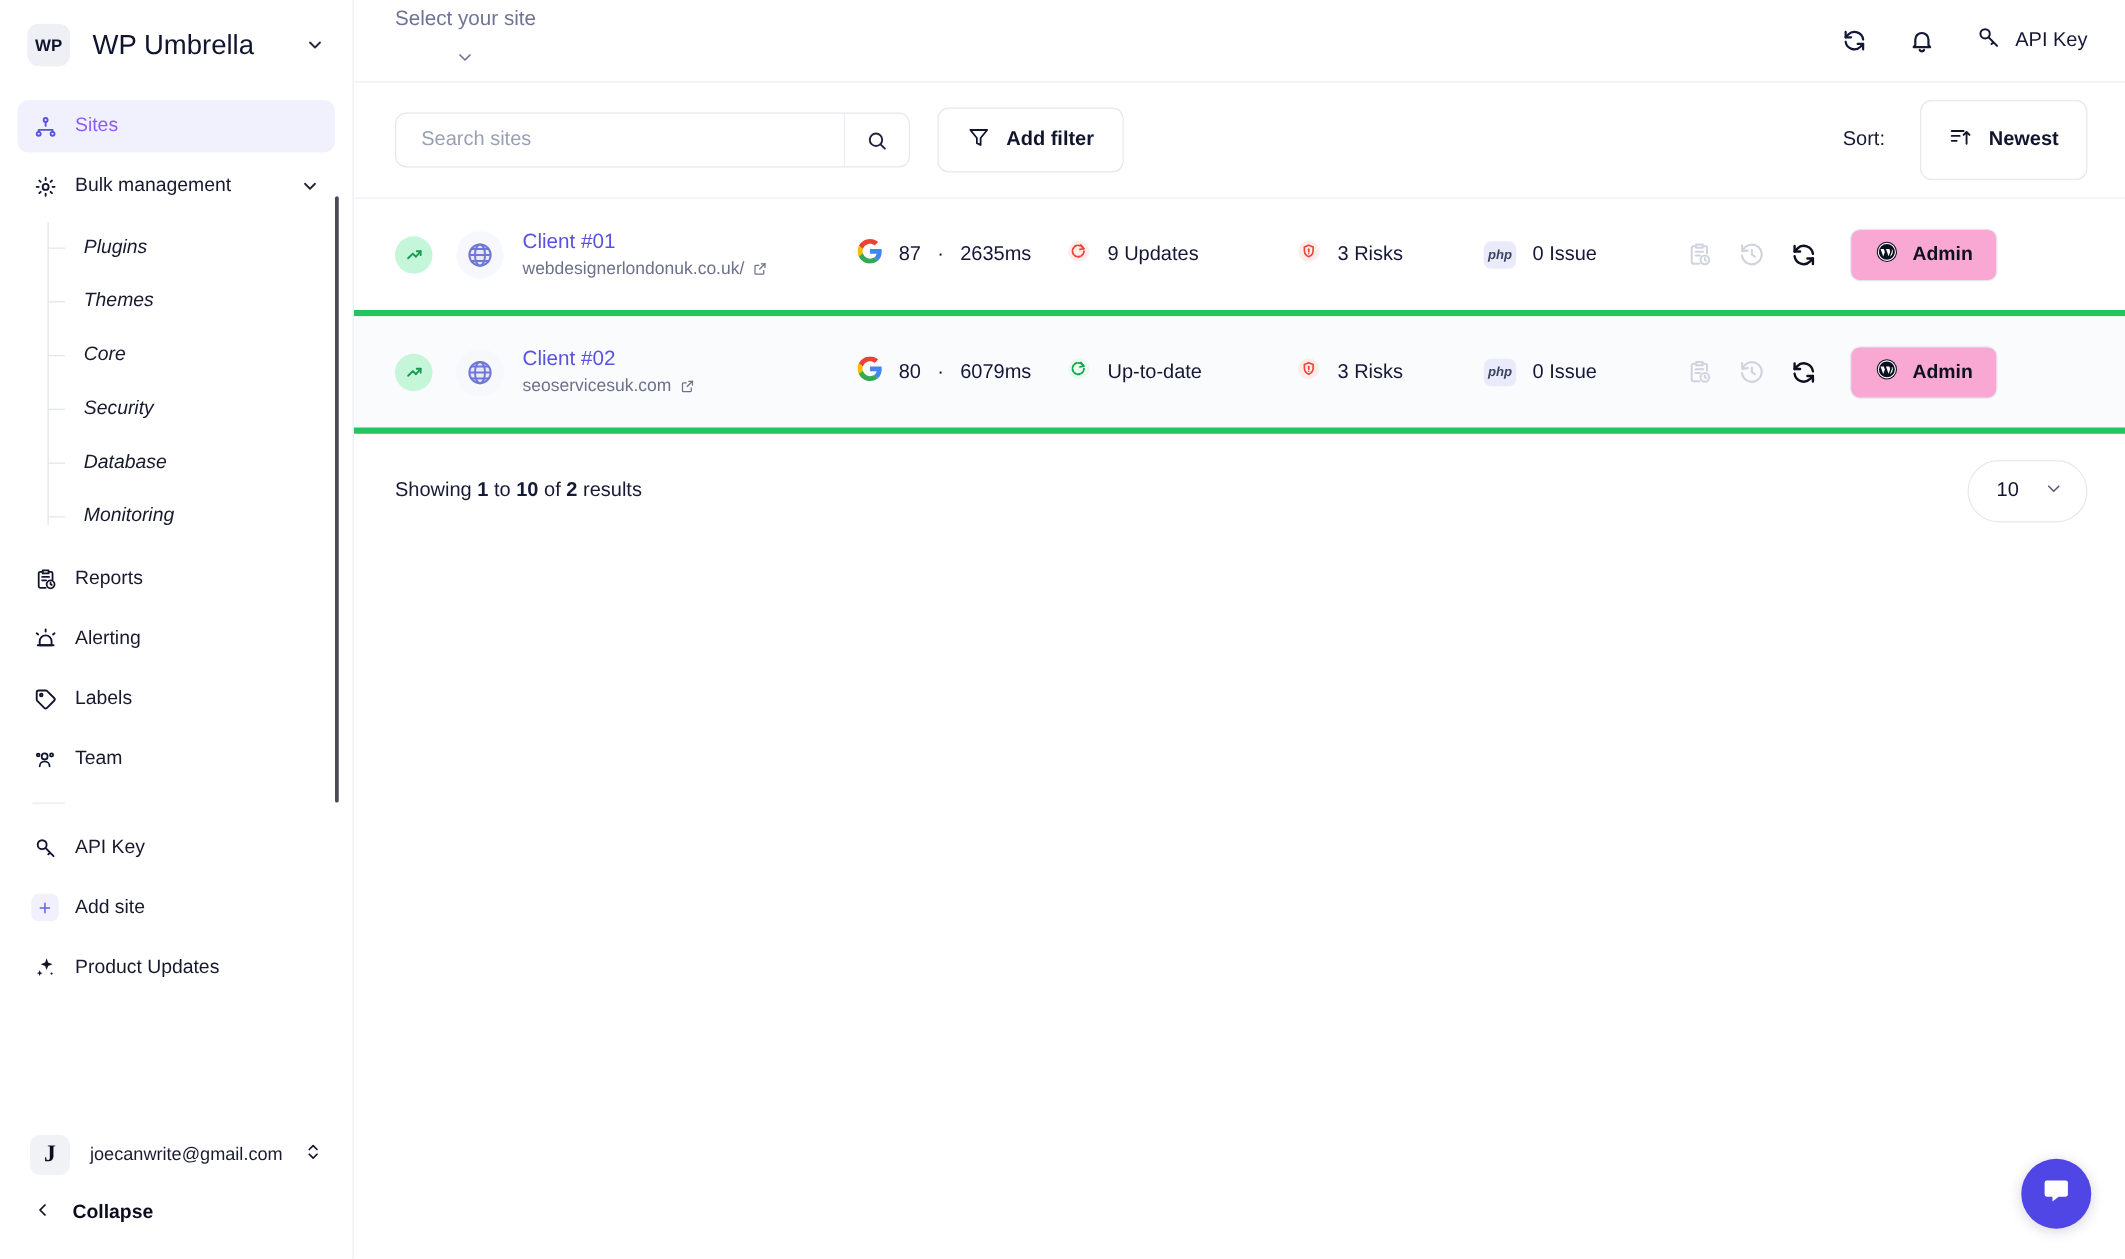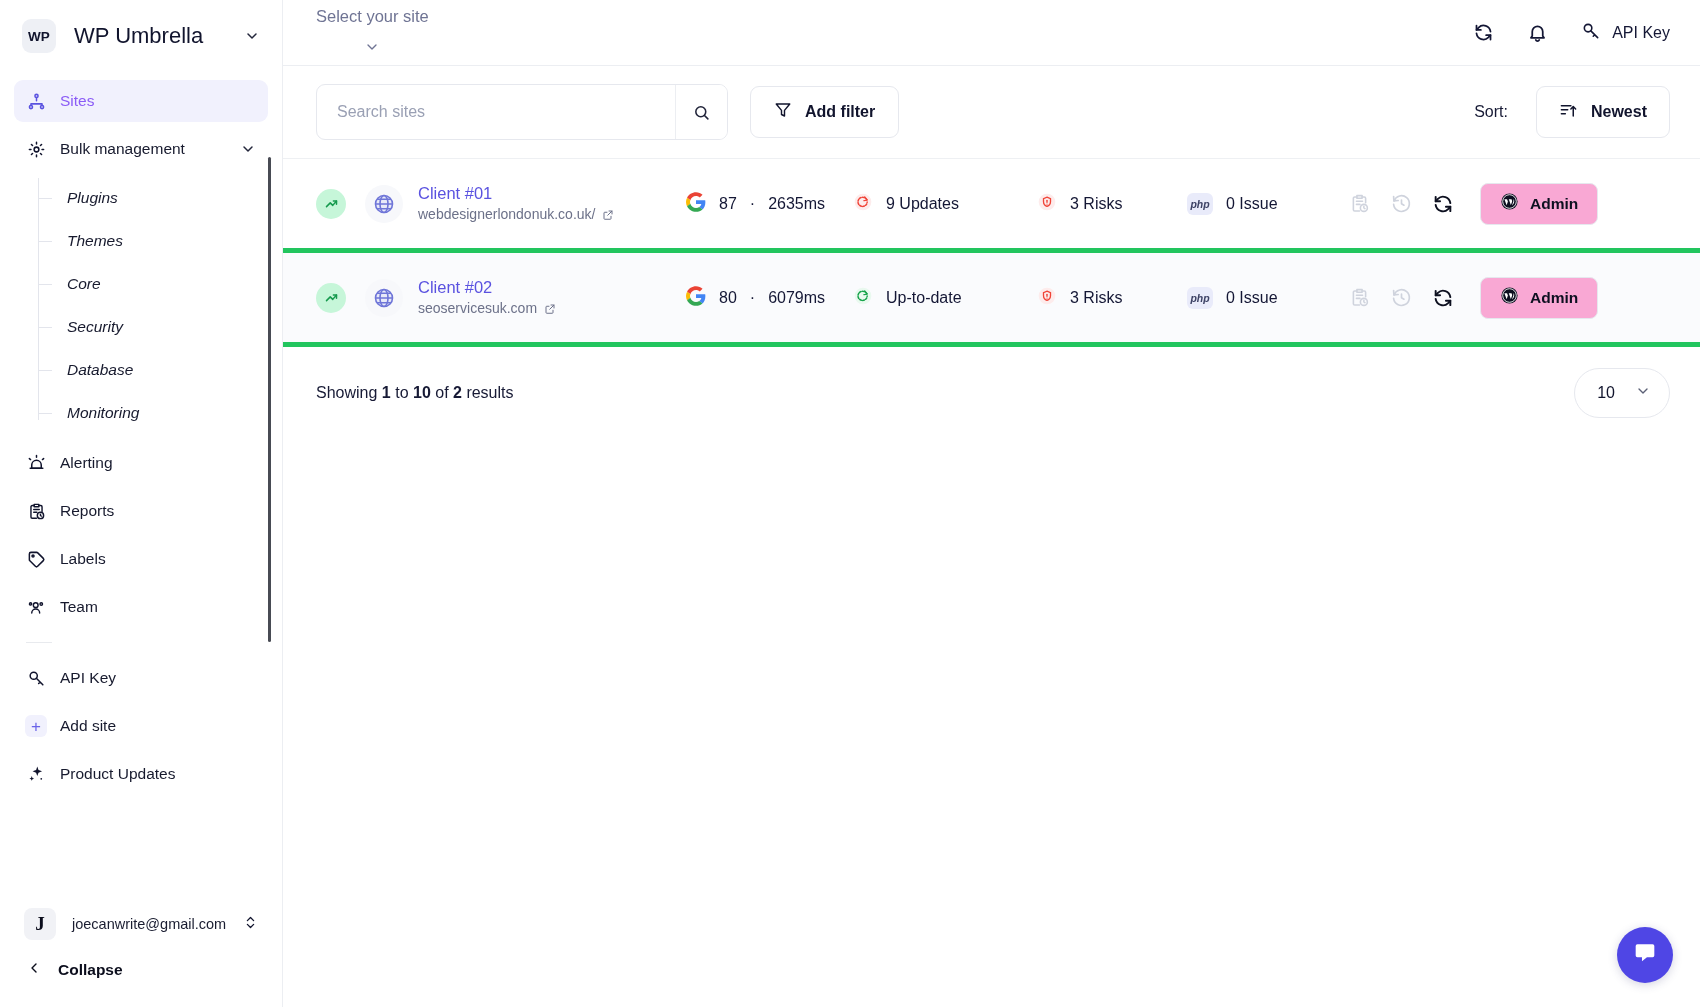--- a/index.html
+++ b/index.html
@@ -111,21 +111,21 @@
     font-size: 16px; color: #141735; cursor: pointer;
   }
 
   .content { flex: 1; overflow: hidden; position: relative; }
 
   .toolbar {
     height: 92px; display: flex; align-items: center;
     padding: 0 30px 0 33px; gap: 22px;
   }
   .search-wrap {
-    width: 412px; height: 56px; border: 1px solid #e6e8ee; border-radius: 9px;
+    width: 412px; height: 44px; border: 1px solid #e6e8ee; border-radius: 9px;
     display: flex; align-items: center; overflow: hidden; background: #fff;
   }
   .search-input {
     flex: 1; height: 100%; border: 0; outline: none; padding: 0 20px;
     font-size: 16px; color: #11142d; font-family: "Liberation Sans", sans-serif;
     background: transparent;
   }
   .search-input::placeholder { color: #9aa0b4; }
   .search-btn {
     width: 52px; height: 100%; border-left: 1px solid #eceef2;
@@ -133,21 +133,21 @@
     cursor: pointer; color: #21243a; background: #fff;
   }
   .filter-btn {
     height: 52px; padding: 0 23px; border: 1px solid #e6e8ee; border-radius: 9px;
     display: flex; align-items: center; gap: 13px; cursor: pointer;
     font-size: 16px; font-weight: bold; color: #11142d; background: #fff;
   }
   .toolbar-spacer { flex: 1; }
   .sort-label { font-size: 16px; color: #171a35; margin-right: 6px; }
   .sort-btn {
-    height: 52px; padding: 0 22px; border: 1px solid #e6e8ee; border-radius: 9px;
+    height: 64px; padding: 0 22px; border: 1px solid #e6e8ee; border-radius: 9px;
     display: flex; align-items: center; gap: 13px; cursor: pointer;
     font-size: 16px; font-weight: bold; color: #11142d; background: #fff;
   }
 
   
   .rows { border-top: 1px solid #eef0f3; }
   .site-row {
     height: 94px; display: flex; align-items: center;
     padding: 0 30px 0 33px; border-bottom: 5px solid #22c55e;
   }
@@ -273,41 +273,41 @@
         <div class="subnav-item">
             <span>Database</span>
           </div>
         <div class="subnav-item">
             <span>Monitoring</span>
           </div>
       </div>
 
       <div class="nav-item">
         <span class="ico">
-          <svg width="19" height="19" viewBox="0 0 24 24" fill="none" stroke="currentColor" stroke-width="1.9" stroke-linecap="round" stroke-linejoin="round">
-              <path d="M6 18h12v-4a6 6 0 0 0-12 0v4z"></path>
-              <path d="M4 18h16"></path>
-              <path d="M12 4V2M4.5 7L3 5.8M19.5 7L21 5.8"></path>
-            </svg>
-        </span>
-        <span class="lbl">Alerting</span>
-      </div>
-
-      <div class="nav-item">
-        <span class="ico">
           <svg width="19" height="19" viewBox="0 0 24 24" fill="none" stroke="currentColor" stroke-width="1.8" stroke-linecap="round" stroke-linejoin="round">
               <path d="M9 3h6v3H9z"></path>
               <path d="M15 4.5h2.5A1.5 1.5 0 0 1 19 6v6"></path>
               <path d="M9 4.5H6.5A1.5 1.5 0 0 0 5 6v13a1.5 1.5 0 0 0 1.5 1.5H12"></path>
               <path d="M8.5 9.5h7M8.5 13h4"></path>
               <circle cx="17" cy="17" r="4"></circle>
               <path d="M17 15.3V17l1.2.8"></path>
             </svg>
         </span>
         <span class="lbl">Reports</span>
+      </div>
+
+      <div class="nav-item">
+        <span class="ico">
+          <svg width="19" height="19" viewBox="0 0 24 24" fill="none" stroke="currentColor" stroke-width="1.9" stroke-linecap="round" stroke-linejoin="round">
+              <path d="M6 18h12v-4a6 6 0 0 0-12 0v4z"></path>
+              <path d="M4 18h16"></path>
+              <path d="M12 4V2M4.5 7L3 5.8M19.5 7L21 5.8"></path>
+            </svg>
+        </span>
+        <span class="lbl">Alerting</span>
       </div>
 
       <div class="nav-item">
         <span class="ico">
           <svg width="19" height="19" viewBox="0 0 24 24" fill="none" stroke="currentColor" stroke-width="1.9" stroke-linecap="round" stroke-linejoin="round">
               <path d="M20.6 13.4l-7.2 7.2a2 2 0 0 1-2.8 0l-7-7A2 2 0 0 1 3 12.2V5a2 2 0 0 1 2-2h7.2a2 2 0 0 1 1.4.6l7 7a2 2 0 0 1 0 2.8z"></path>
               <circle cx="7.6" cy="7.6" r="1.3"></circle>
             </svg>
         </span>
         <span class="lbl">Labels</span>

